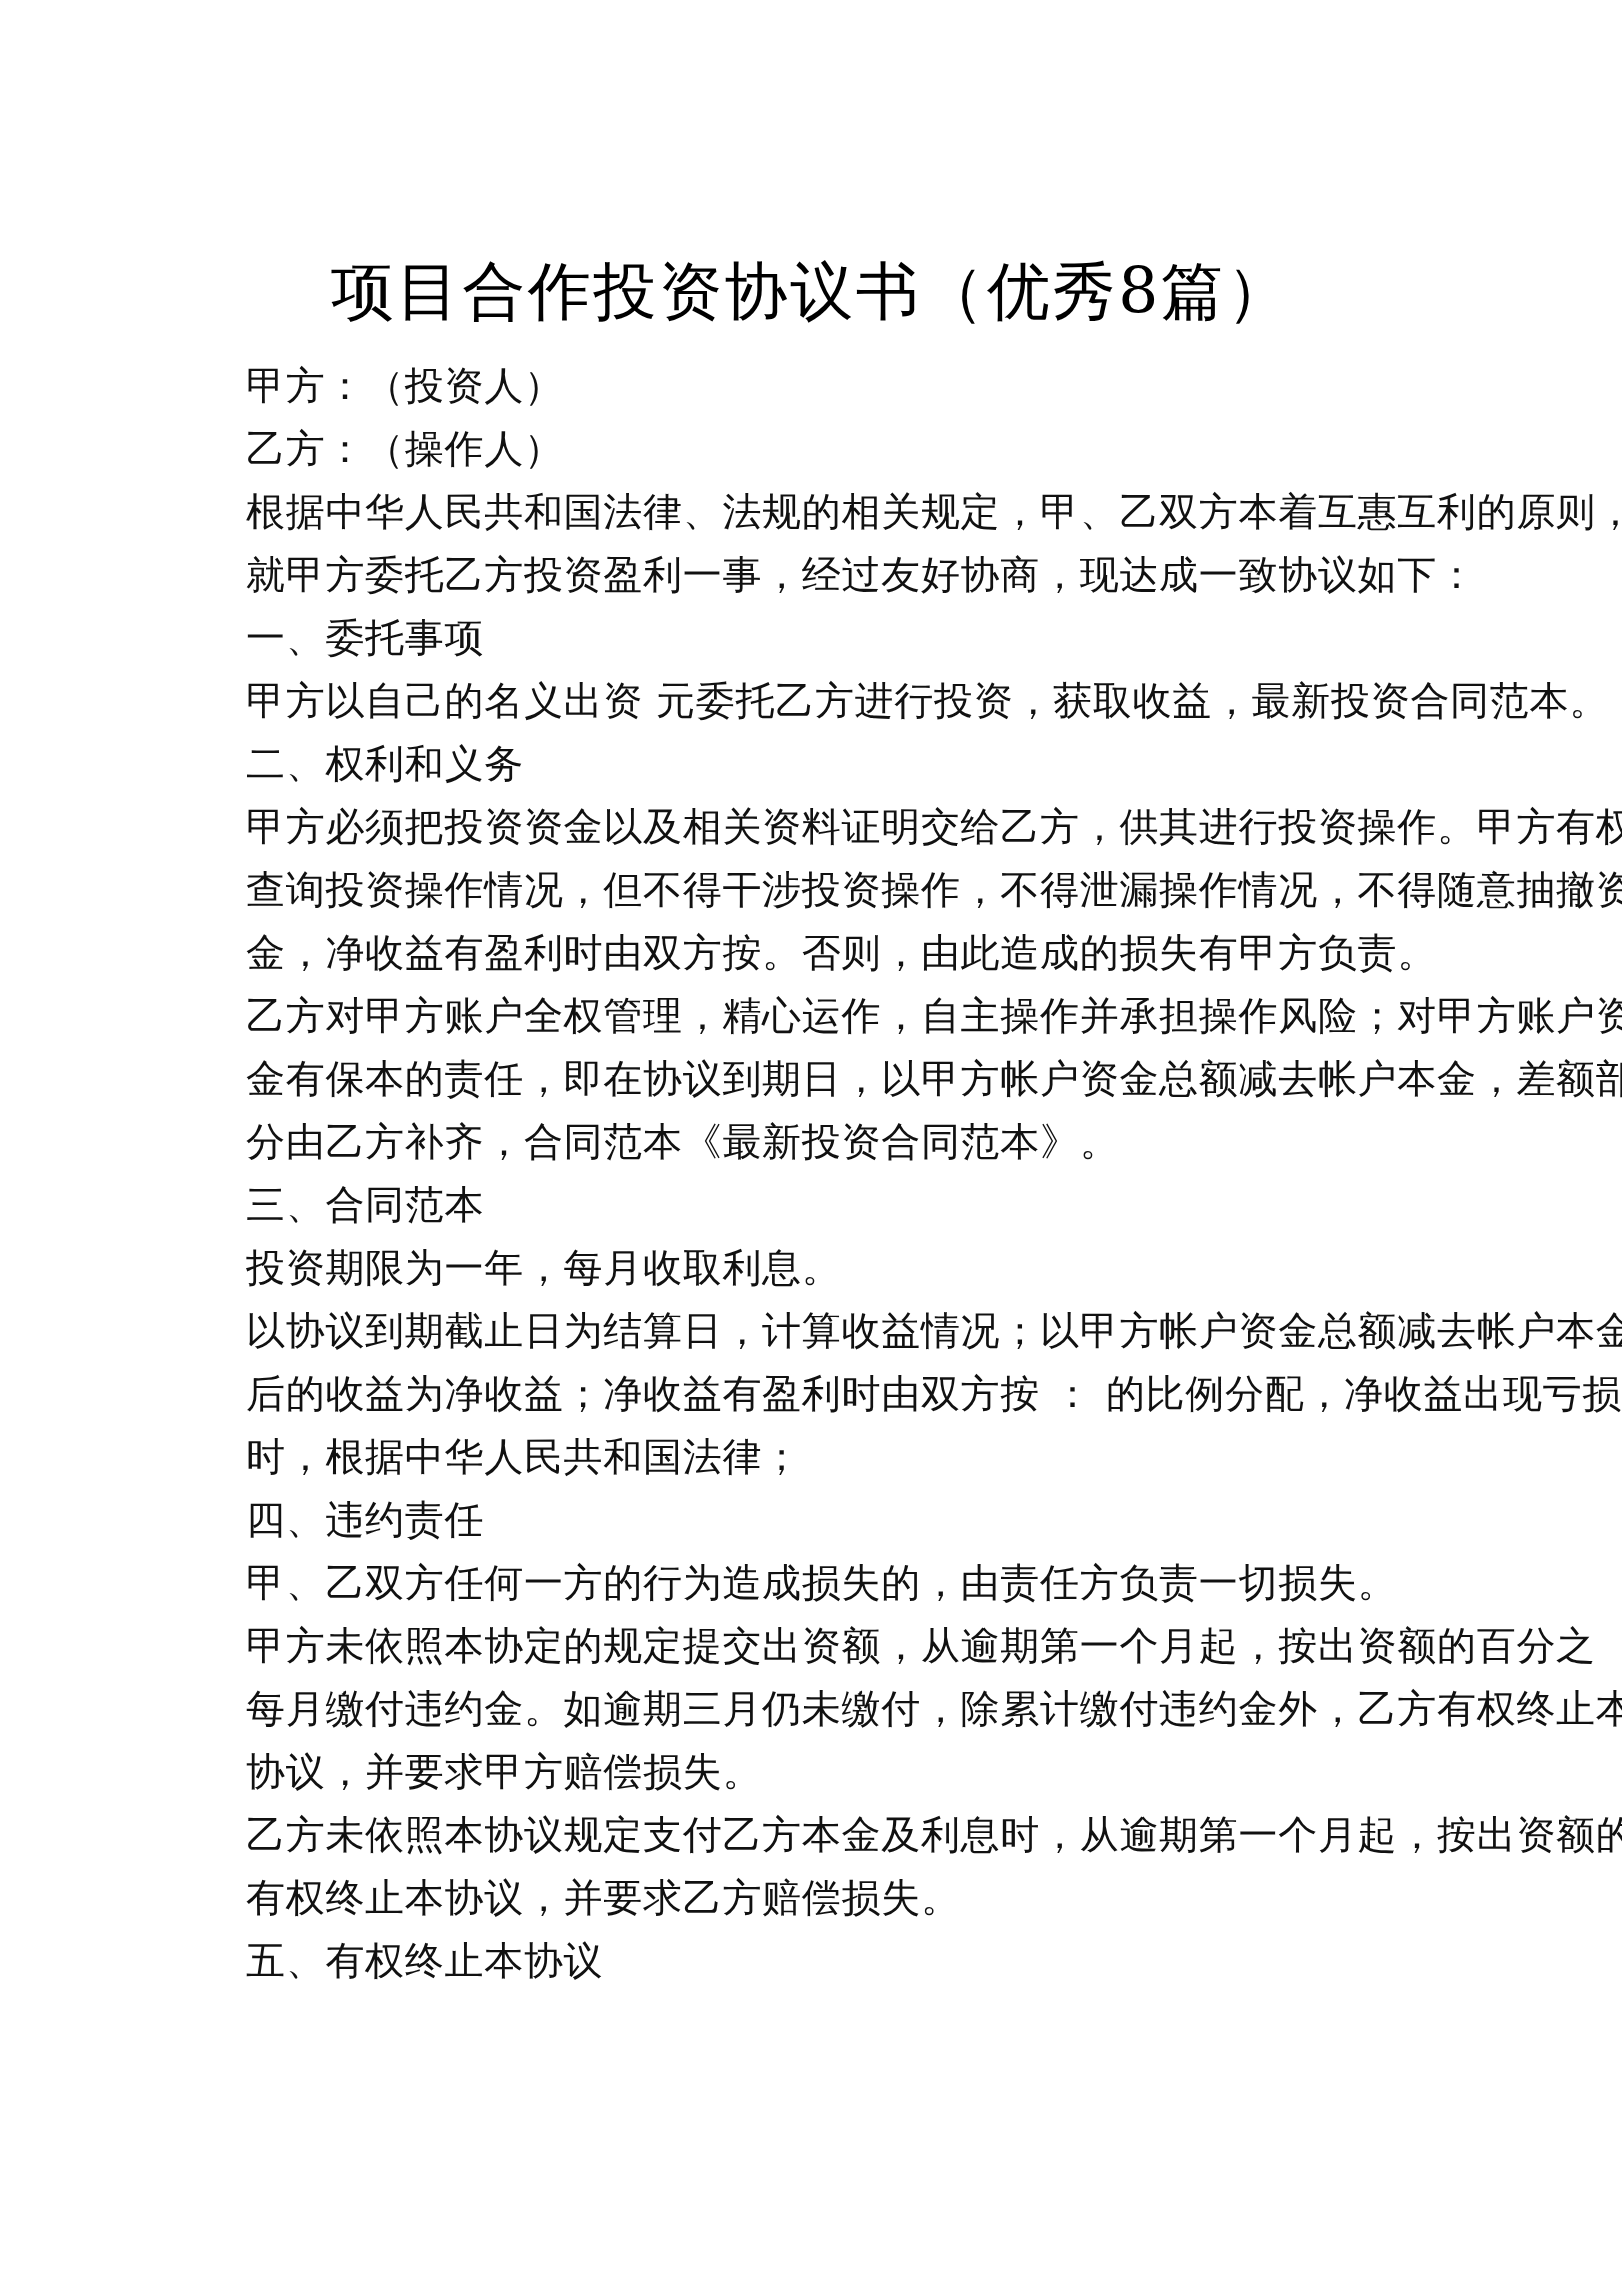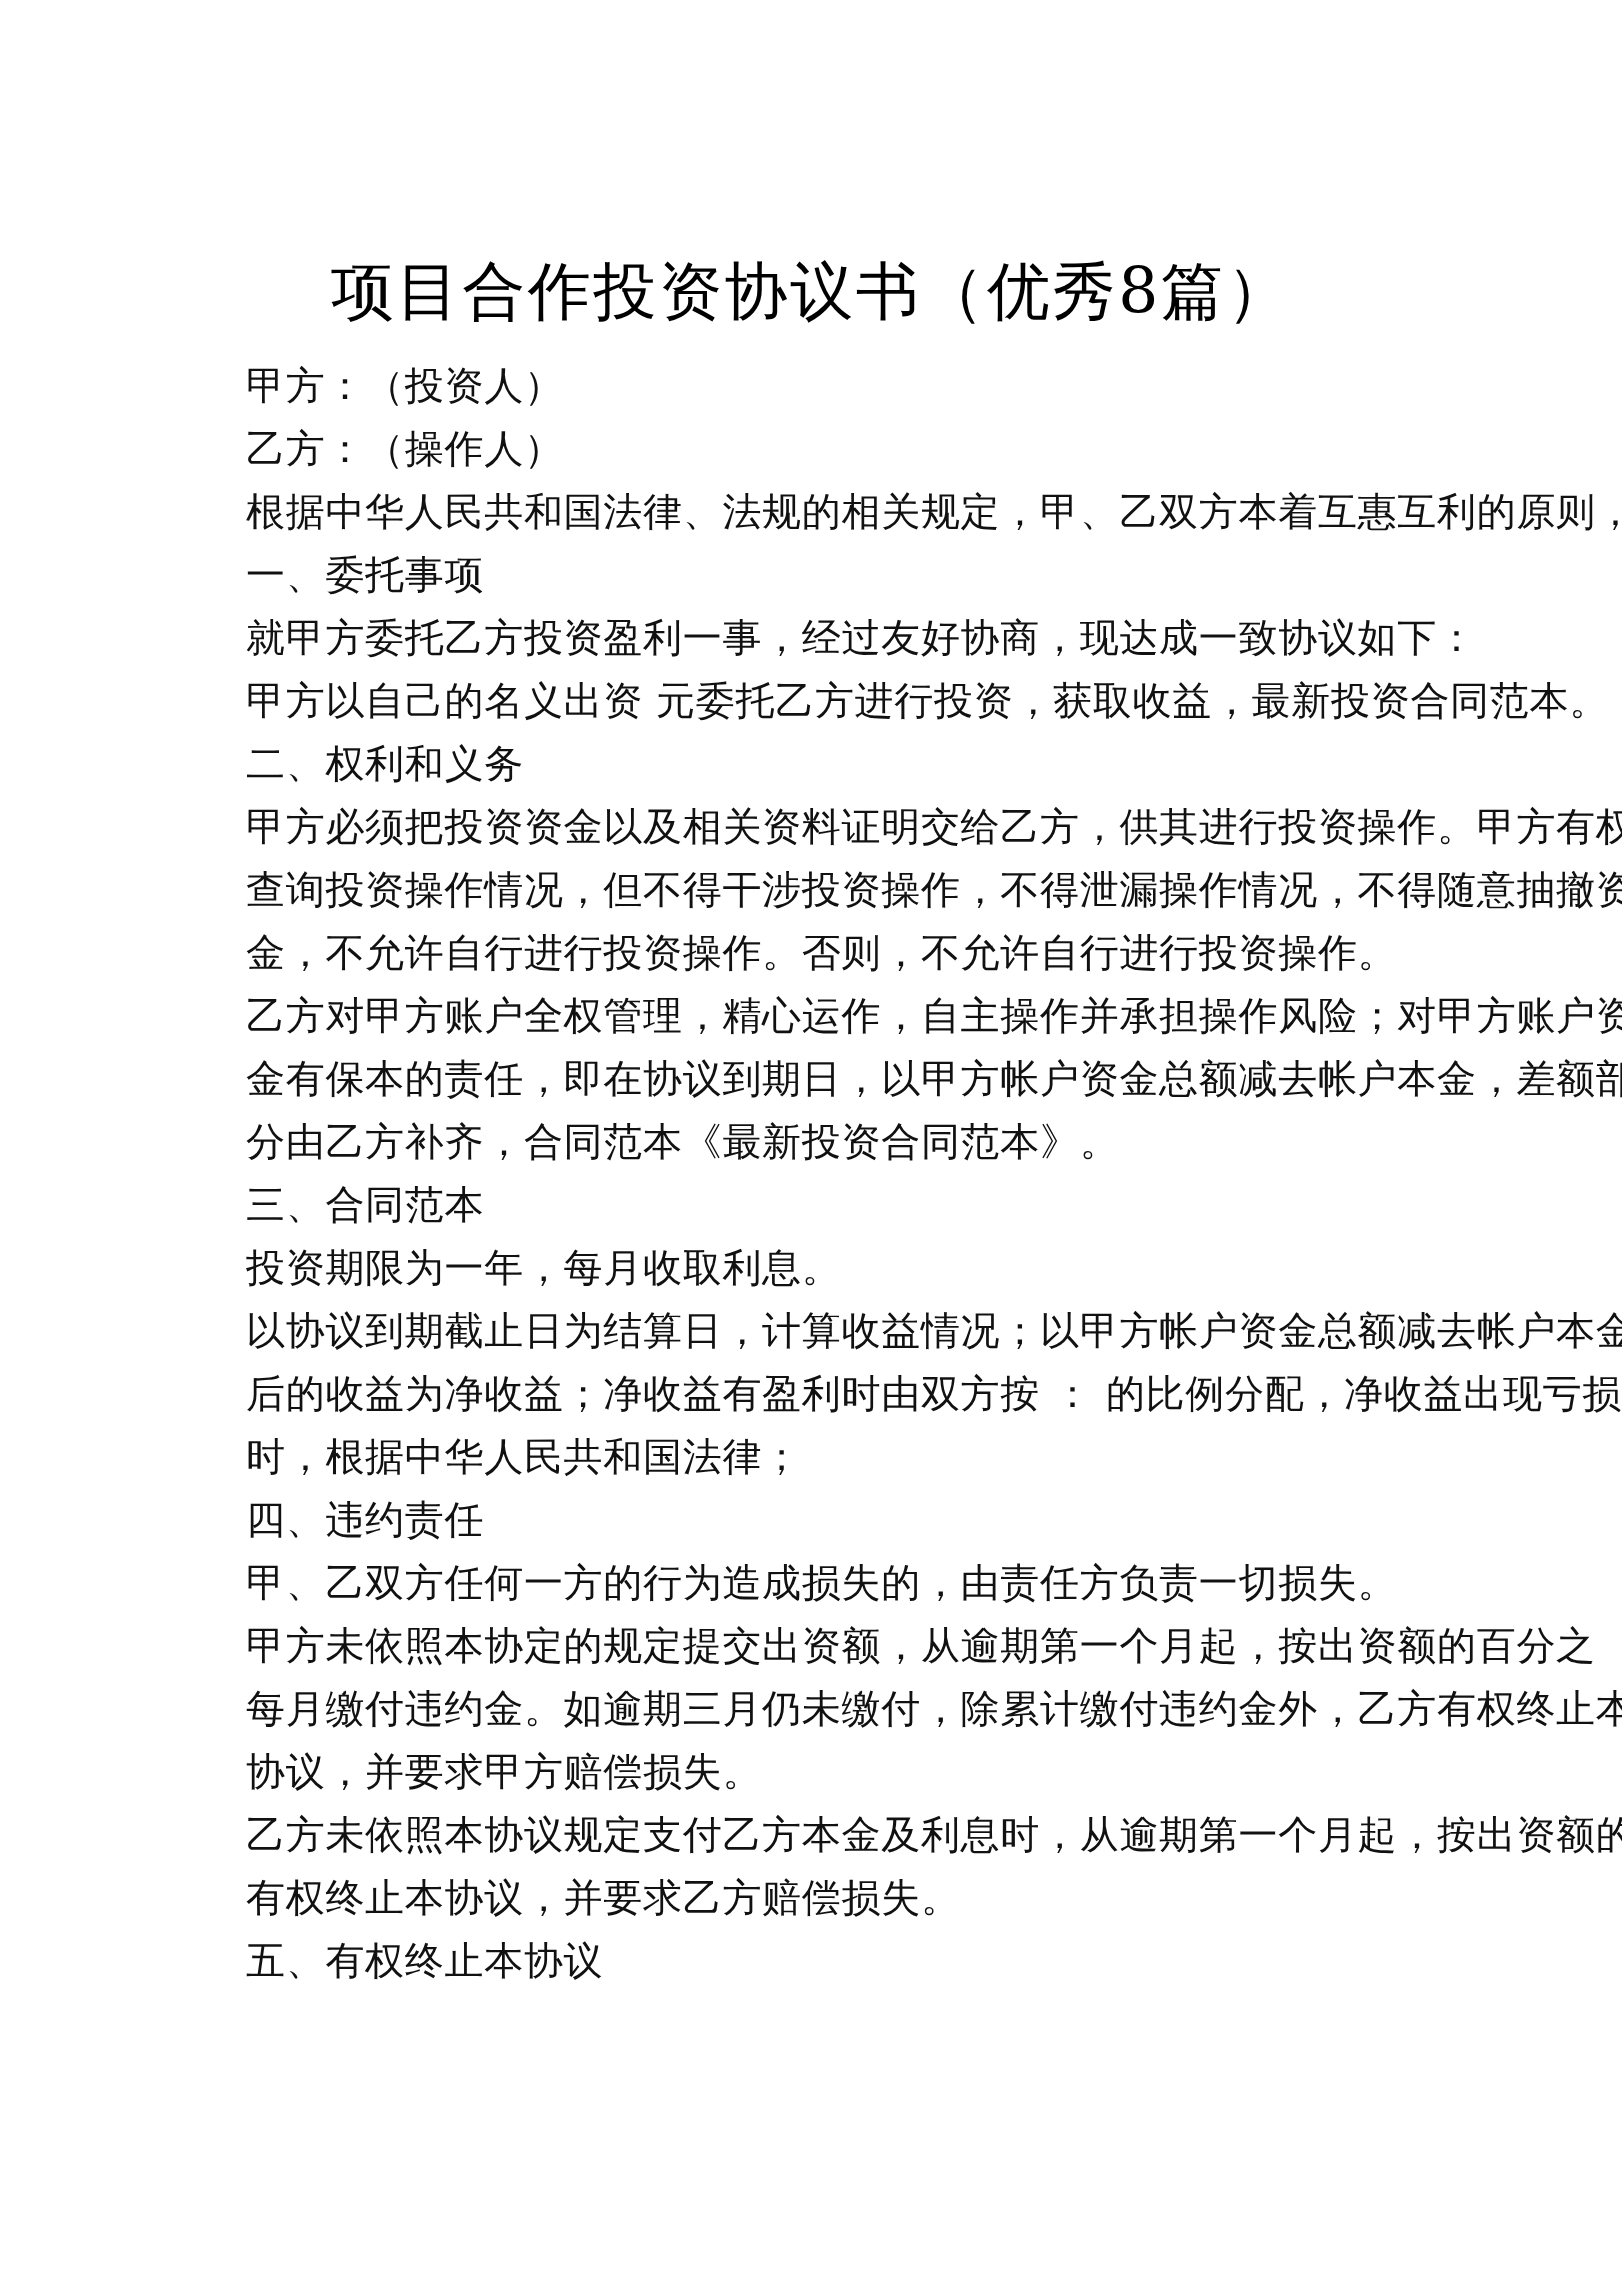--- a/index.html
+++ b/index.html
@@ -54,27 +54,27 @@
 </head>
 <body>
 
 <div class="page">
   <h1 class="title">项目合作投资协议书（优秀8篇）</h1>
 
   <div class="body-text">
     <span class="line">甲方：（投资人）</span>
     <span class="line">乙方：（操作人）</span>
     <span class="line">根据中华人民共和国法律、法规的相关规定，甲、乙双方本着互惠互利的原则，</span>
+    <span class="line">就甲方委托乙方投资盈利一事，经过友好协商，现达成一致协议如下：</span>
     <span class="line">一、委托事项</span>
-    <span class="line">就甲方委托乙方投资盈利一事，经过友好协商，现达成一致协议如下：</span>
     <span class="line">甲方以自己的名义出资 元委托乙方进行投资，获取收益，最新投资合同范本。</span>
     <span class="line">二、权利和义务</span>
     <span class="line">甲方必须把投资资金以及相关资料证明交给乙方，供其进行投资操作。甲方有权</span>
     <span class="line">查询投资操作情况，但不得干涉投资操作，不得泄漏操作情况，不得随意抽撤资</span>
-    <span class="line">金，不允许自行进行投资操作。否则，不允许自行进行投资操作。</span>
+    <span class="line">金，净收益有盈利时由双方按。否则，由此造成的损失有甲方负责。</span>
     <span class="line">乙方对甲方账户全权管理，精心运作，自主操作并承担操作风险；对甲方账户资</span>
     <span class="line">金有保本的责任，即在协议到期日，以甲方帐户资金总额减去帐户本金，差额部</span>
     <span class="line">分由乙方补齐，合同范本《最新投资合同范本》。</span>
     <span class="line">三、合同范本</span>
     <span class="line">投资期限为一年，每月收取利息。</span>
     <span class="line">以协议到期截止日为结算日，计算收益情况；以甲方帐户资金总额减去帐户本金</span>
     <span class="line">后的收益为净收益；净收益有盈利时由双方按 ： 的比例分配，净收益出现亏损</span>
     <span class="line">时，根据中华人民共和国法律；</span>
     <span class="line">四、违约责任</span>
     <span class="line">甲、乙双方任何一方的行为造成损失的，由责任方负责一切损失。</span>

